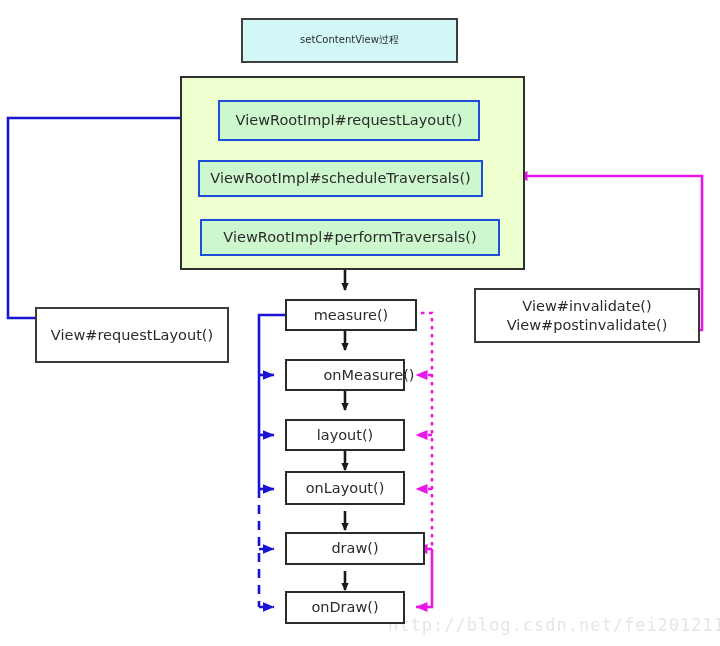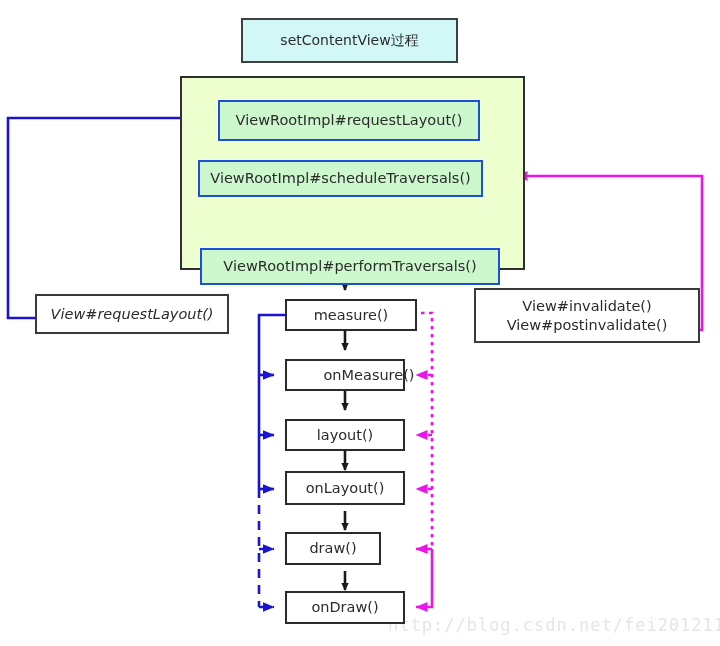--- a/index.html
+++ b/index.html
@@ -32,21 +32,21 @@
     justify-content: center;
     text-align: center;
     color: #2b2b2b;
     line-height: 1.25;
     z-index: 3;
     white-space: pre-line;
   }
   .node-title {
     background: #d2f7f7;
     border: 2px solid #3f3f3f;
-    font-size: 14px;
+    font-size: 10px;
   }
   .node-group {
     background: #edffcf;
     border: 2px solid #2f2f2f;
     z-index: 1;
   }
   .node-green {
     background: #cdf7cd;
     border: 2px solid #1d4ed8;
     font-size: 14.5px;
@@ -149,32 +149,32 @@
   <div class="watermark">http://blog.csdn.net/fei20121106</div>
 
   <div class="node node-title" style="left:241px; top:18px; width:217px; height:45px;">setContentView过程</div>
 
   <div class="node node-group" style="left:180px; top:76px; width:345px; height:194px;"></div>
 
   <div class="node node-green" style="left:218px; top:100px; width:262px; height:41px;">ViewRootImpl#requestLayout()</div>
 
   <div class="node node-green" style="left:198px; top:160px; width:285px; height:37px;">ViewRootImpl#scheduleTraversals()</div>
 
-  <div class="node node-green" style="left:200px; top:219px; width:300px; height:37px;margin-top:29px;">ViewRootImpl#performTraversals()</div>
+  <div class="node node-green" style="left:200px; top:219px; width:300px; height:37px;">ViewRootImpl#performTraversals()</div>
 
-  <div class="node node-plain" style="left:35px; top:294px; width:194px; height:40px;font-style:italic;">View#requestLayout()</div>
+  <div class="node node-plain" style="left:35px; top:307px; width:194px; height:56px;">View#requestLayout()</div>
 
   <div class="node node-plain" style="left:474px; top:288px; width:226px; height:55px;">View#invalidate()
 View#postinvalidate()</div>
 
   <div class="node node-step" style="left:285px; top:299px; width:132px; height:32px;">measure()</div>
 
   <div class="node node-step" style="left:285px; top:359px; width:120px; height:32px;padding-left:48px;">onMeasure()</div>
 
   <div class="node node-step" style="left:285px; top:419px; width:120px; height:32px;">layout()</div>
 
   <div class="node node-step" style="left:285px; top:471px; width:120px; height:34px;">onLayout()</div>
 
-  <div class="node node-step" style="left:285px; top:532px; width:96px; height:33px;">draw()</div>
+  <div class="node node-step" style="left:285px; top:532px; width:140px; height:33px;">draw()</div>
 
   <div class="node node-step" style="left:285px; top:591px; width:120px; height:33px;">onDraw()</div>
 
 </div>
 
 </body></html>

